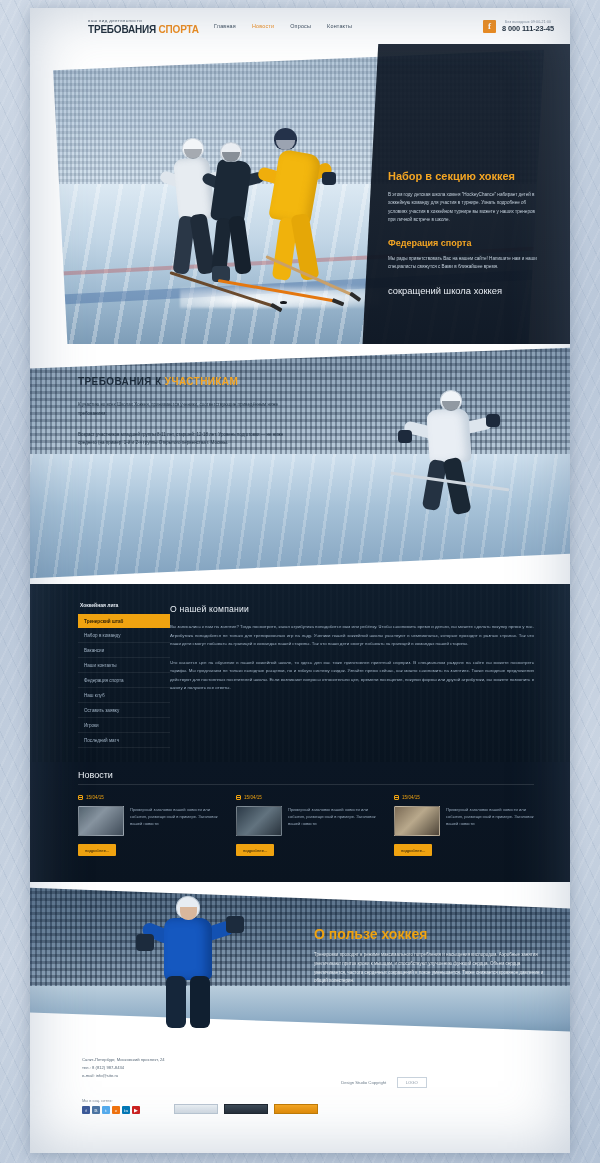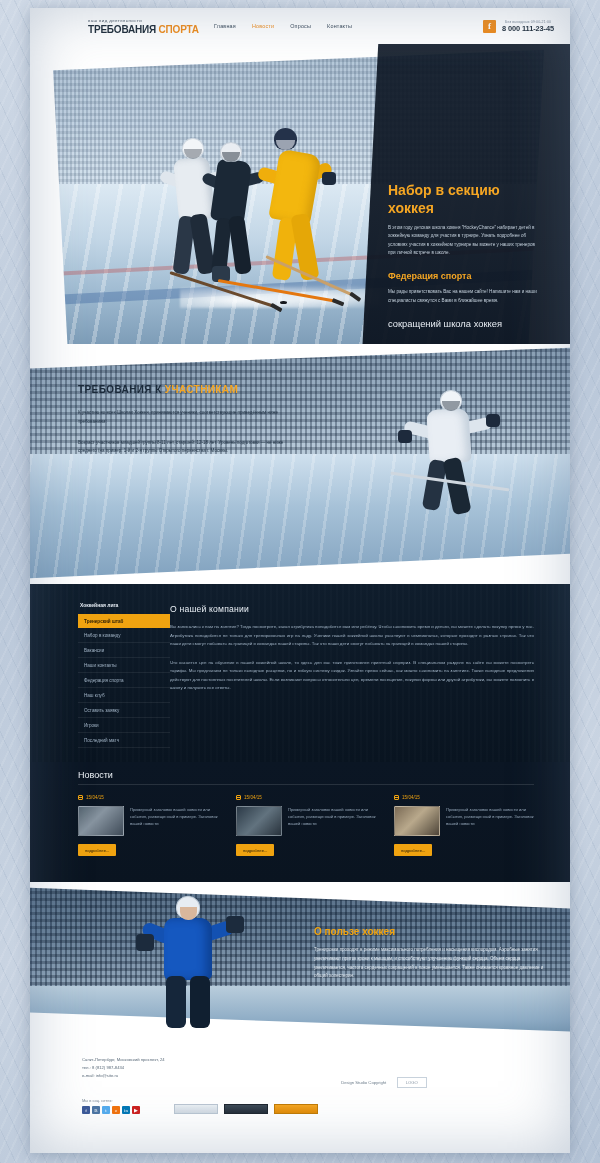--- a/index.html
+++ b/index.html
@@ -215,25 +215,24 @@
   }
   .hero-panel-bg {
     position: absolute; right: -30px; top: -20px; width: 230px; height: 360px;
     background: linear-gradient(180deg, rgba(16,26,40,0.92) 0%, rgba(10,18,30,0.95) 100%);
     transform: rotate(3deg);
     z-index: 0;
   }
   .hero-panel-inner { position: relative; z-index: 2; }
   .panel-h {
     color: #f5a623;
-    font-size: 14px;
+    font-size: 11px;
     font-weight: bold;
     line-height: 1.25;
     margin-bottom: 7px;
-    margin-top: 12px;
   }
   .panel-p {
     color: #c4d0dc;
     font-size: 4.6px;
     line-height: 1.85;
     margin-bottom: 13px;
   }
   .panel-h2 {
     color: #f5a623;
     font-size: 9px;
@@ -271,21 +270,21 @@
   .reqs-torn-top {
     position:absolute; left:-40px; right:-40px; top:-20px; height: 34px;
     background:#fff; transform: rotate(-2.2deg);
   }
   .reqs-torn-bottom {
     position:absolute; left:-40px; right:-40px; bottom:-22px; height: 40px;
     background:#fff; transform: rotate(-2.6deg);
   }
   .reqs-text {
     position: absolute;
-    left: 48px; top: 40px; width: 210px;
+    left: 48px; top: 32px; width: 210px;
     z-index: 3;
   }
   .reqs-title {
     font-size: 10px;
     font-weight: bold;
     color: #1b2a3a;
     letter-spacing: 0.4px;
     margin-bottom: 14px;
   }
   .reqs-title .accent { color: #f5a623; }
@@ -436,21 +435,21 @@
   .goalie .arm1 { position:absolute; left: 2px; top: 30px; width: 30px; height: 14px; background:#1351b2; border-radius: 7px; transform: rotate(22deg); }
   .goalie .arm2 { position:absolute; left: 62px; top: 28px; width: 32px; height: 14px; background:#1351b2; border-radius: 7px; transform: rotate(-18deg); }
   .goalie .glove1 { position:absolute; left: -4px; top: 38px; width: 18px; height: 17px; background:#1c2b3d; border-radius: 4px; }
   .goalie .glove2 { position:absolute; left: 86px; top: 20px; width: 18px; height: 17px; background:#1c2b3d; border-radius: 4px; }
   .goalie .leg1 { position:absolute; left: 26px; top: 80px; width: 20px; height: 52px; background:#15263a; border-radius: 6px; }
   .goalie .leg2 { position:absolute; left: 50px; top: 80px; width: 20px; height: 52px; background:#101f30; border-radius: 6px; }
 
   .ben-panel {
     position:absolute; right: 26px; top: 44px; width: 230px; z-index: 4;
   }
-  .ben-title { font-size: 10px; color: #f0a310; font-weight: bold; margin-bottom: 9px; }
+  .ben-title { font-size: 14px; color: #f0a310; font-weight: bold; margin-bottom: 9px; }
   .ben-p { font-size: 4.5px; line-height: 1.95; color: #e3ebf2; }
 
   
   .footer {
     background: #fff;
     padding: 14px 34px 10px 52px;
     position: relative;
   }
   .footer-top { display:flex; }
   .footer-addr { width: 150px; }

